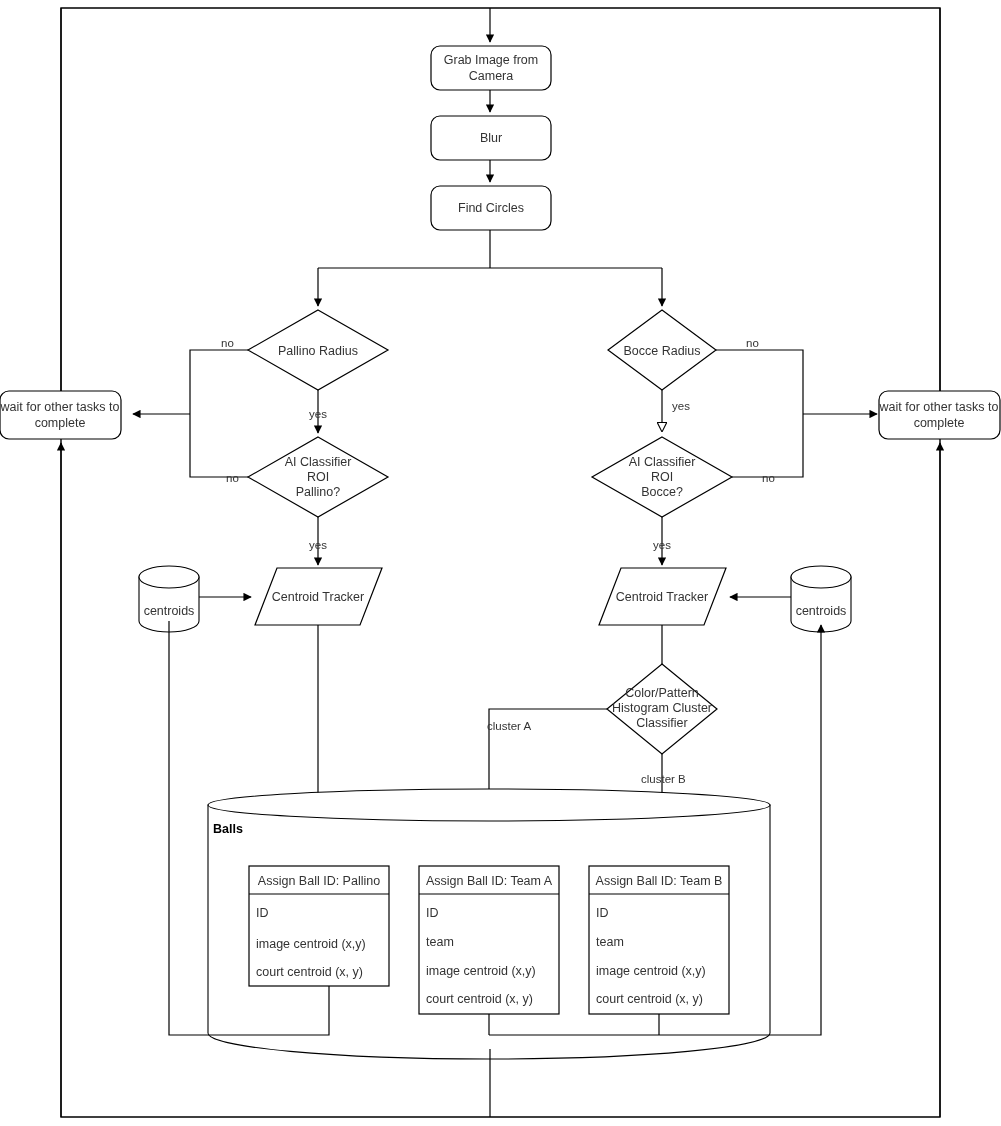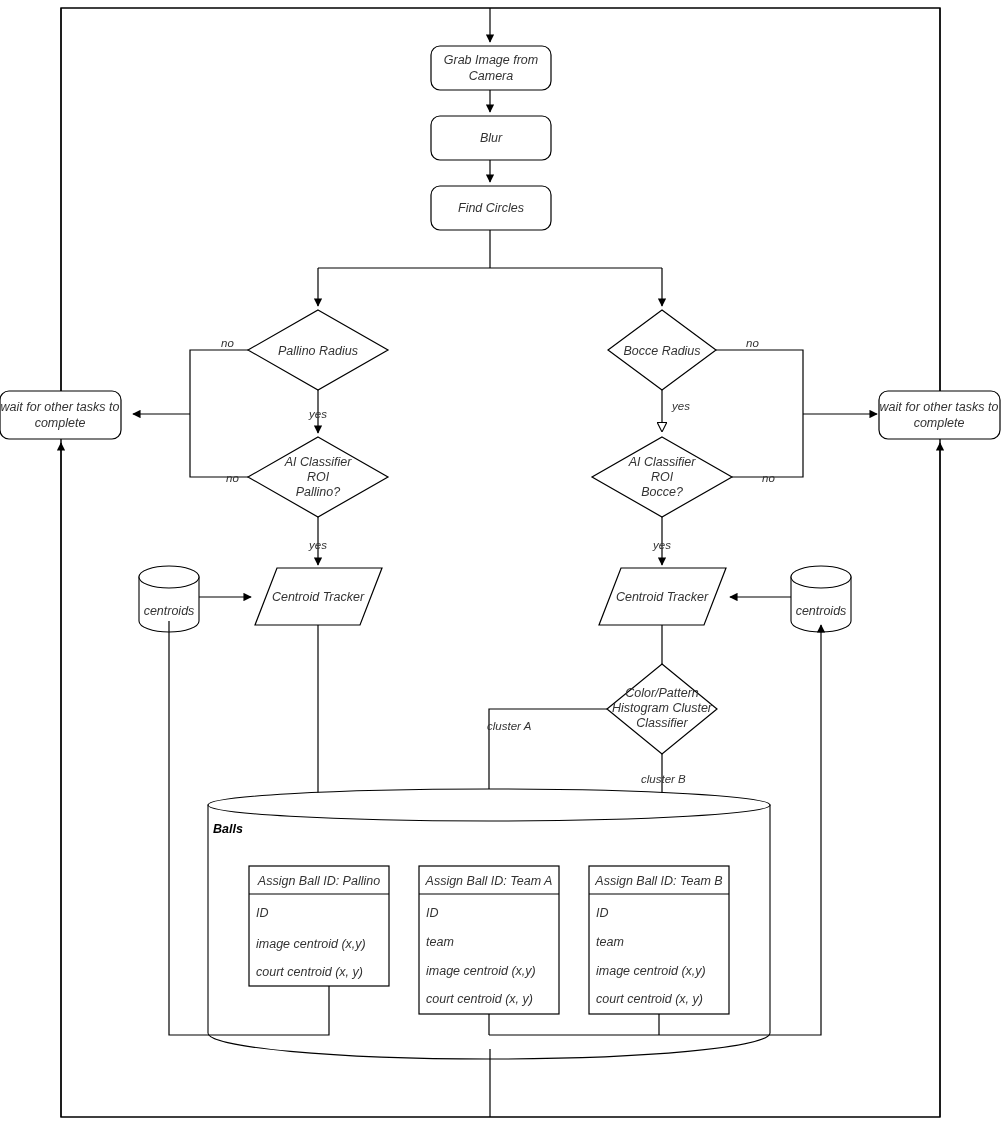--- a/index.html
+++ b/index.html
@@ -1,17 +1,17 @@
 <!DOCTYPE html>
 <html><head>
 <meta charset="utf-8">
 <style>
   html,body{margin:0;padding:0;background:#ffffff;}
   body{font-family:"Liberation Sans",sans-serif;}
-  #stage{position:relative;width:1001px;height:1126px;background:#ffffff;overflow:hidden;font-style:italic;}
+  #stage{position:relative;width:1001px;height:1126px;background:#ffffff;overflow:hidden;}
   svg{display:block;}
   .shape{fill:#ffffff;stroke:#000000;stroke-width:1.2;}
   .edge{fill:none;stroke:#000000;stroke-width:1.2;}
   .edge-thick{fill:none;stroke:#000000;stroke-width:1.4;}
   .cyl{fill:#ffffff;stroke:#000000;stroke-width:1.1;}
   .lbl-c{font-family:"Liberation Sans",sans-serif;font-size:12.5px;fill:#333333;text-anchor:middle;}
   .lbl-s{font-family:"Liberation Sans",sans-serif;font-size:11.5px;fill:#333333;}
   .lbl-sc{font-family:"Liberation Sans",sans-serif;font-size:11.5px;fill:#333333;text-anchor:middle;}
   .lbl-b{font-family:"Liberation Sans",sans-serif;font-size:12.5px;fill:#000000;font-weight:bold;}
   .ent{font-family:"Liberation Sans",sans-serif;font-size:12.5px;fill:#333333;}

